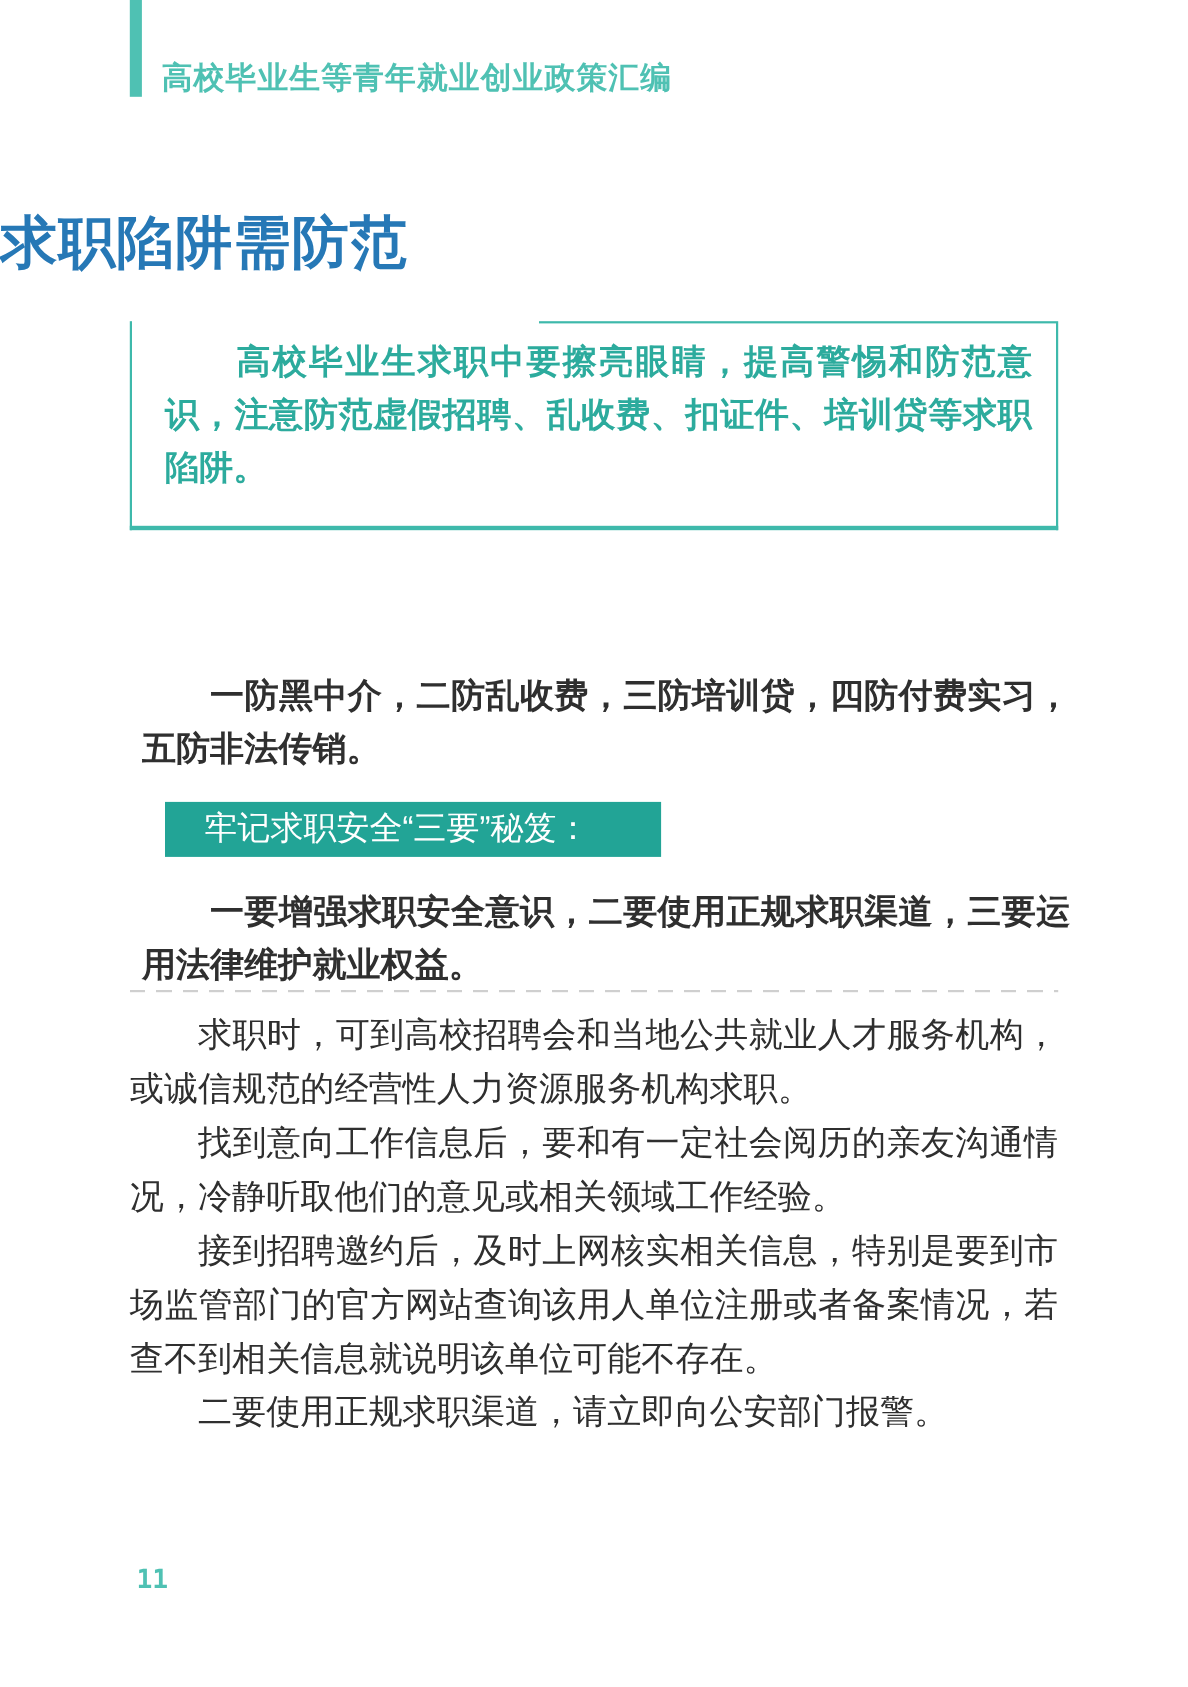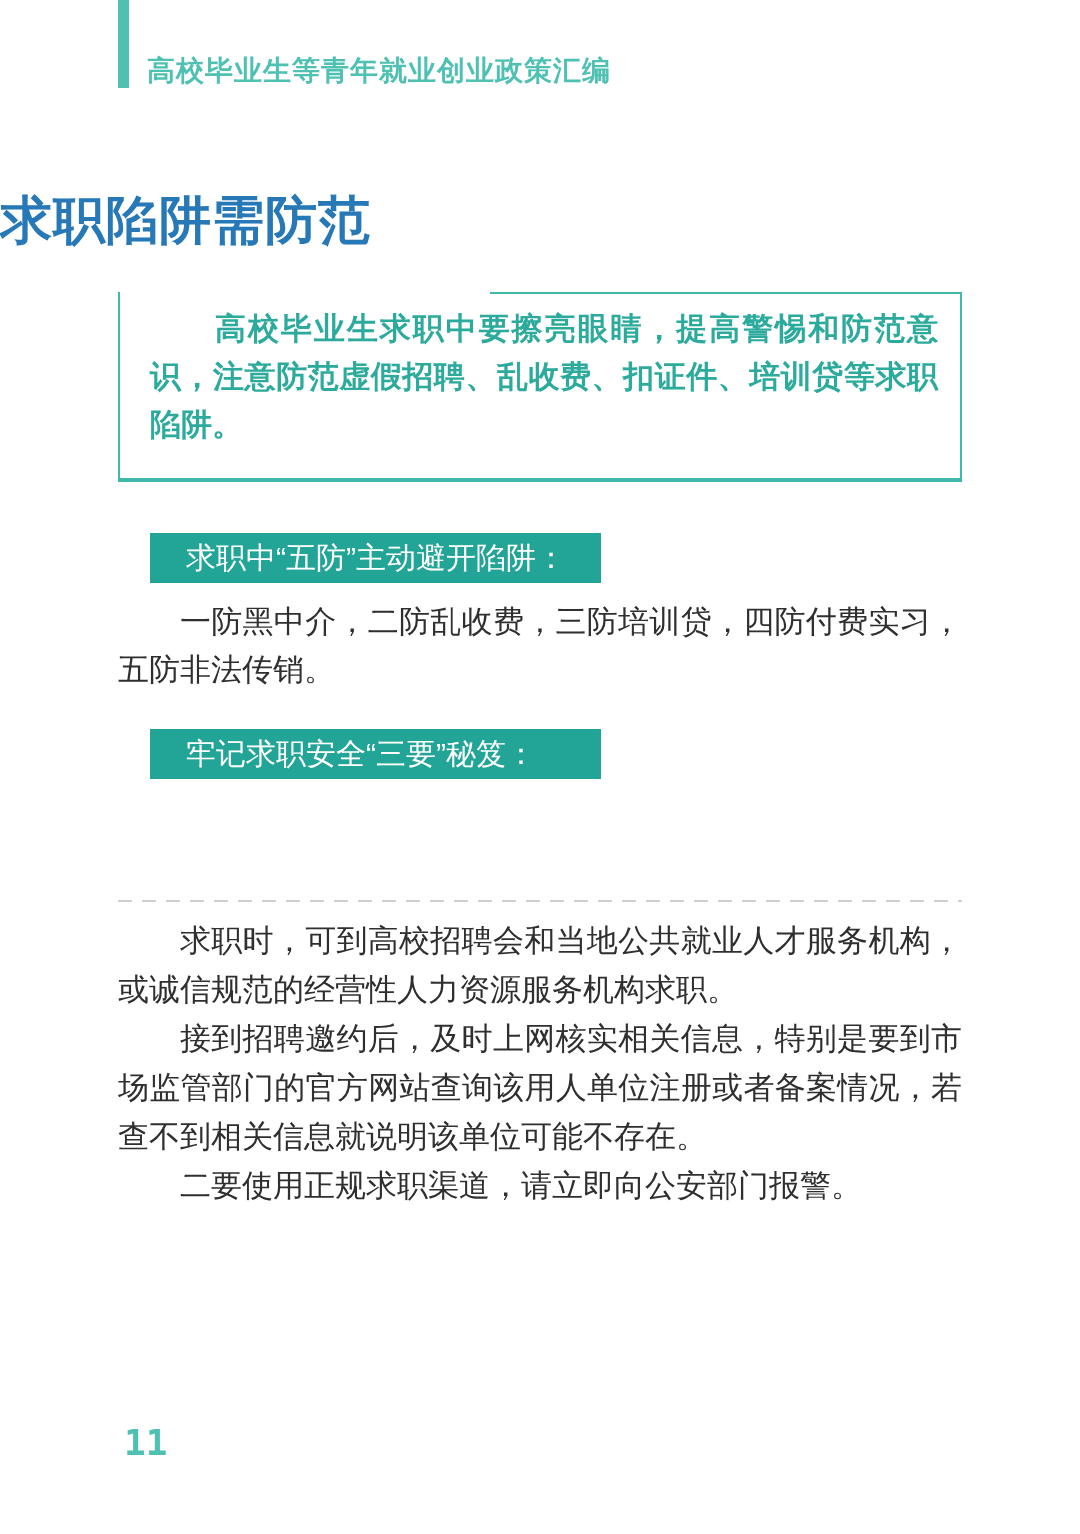--- a/index.html
+++ b/index.html
@@ -73,25 +73,26 @@
     color:#ffffff;
     font-size:30px;line-height:50px;
     padding-left:36px;
     white-space:nowrap;
   }
   .sh1{top:533px;}
   .sh2{top:729px;}
   
   .body-para{
     position:absolute;left:118px;
-    width:844px;margin:0;
+    width:844px;margin:11px;
     font-size:31px;line-height:48px;
     color:var(--body-text);
     text-indent:2em;
     text-align:justify;
+    font-weight:bold;
   }
   .pa{top:598px;}
   .pb{top:794px;}
   
   .dashed{
     position:absolute;left:118px;top:900px;
     width:844px;height:2px;
     background:repeating-linear-gradient(90deg,
       var(--divider-gray) 0 14px, transparent 14px 24px);
   }
@@ -104,46 +105,47 @@
     margin:0;
     font-size:31px;line-height:49px;
     color:var(--body-text);
     text-indent:2em;
     text-align:justify;
   }
   
   .page-num{
     position:absolute;left:124px;top:1422px;
     font-family:"DejaVu Sans Mono",monospace;
-    font-size:36px;font-weight:700;
+    font-size:24px;font-weight:700;
     color:var(--light-teal);
   }
 </style>
 </head>
 <body>
 
 <div class="page">
 
   <span class="kicker-bar"></span>
   <span class="kicker-text">高校毕业生等青年就业创业政策汇编</span>
 
   <h1 class="title">求职陷阱需防范</h1>
 
   <div class="notice-box">
     <p>高校毕业生求职中要擦亮眼睛，提高警惕和防范意识，注意防范虚假招聘、乱收费、扣证件、培训贷等求职陷阱。</p>
   </div>
 
-  <div class="section-heading sh1">求职中“五防”主动避开陷阱：</div>
   <p class="body-para pa">一防黑中介，二防乱收费，三防培训贷，四防付费实习，五防非法传销。</p>
 
   <div class="section-heading sh2">牢记求职安全“三要”秘笈：</div>
+  <p class="body-para pb">一要增强求职安全意识，二要使用正规求职渠道，三要运用法律维护就业权益。</p>
 
   <div class="dashed"></div>
 
   <div class="main-paras">
     <p>求职时，可到高校招聘会和当地公共就业人才服务机构，或诚信规范的经营性人力资源服务机构求职。</p>
+    <p>找到意向工作信息后，要和有一定社会阅历的亲友沟通情况，冷静听取他们的意见或相关领域工作经验。</p>
     <p>接到招聘邀约后，及时上网核实相关信息，特别是要到市场监管部门的官方网站查询该用人单位注册或者备案情况，若查不到相关信息就说明该单位可能不存在。</p>
     <p>二要使用正规求职渠道，请立即向公安部门报警。</p>
   </div>
 
   <div class="page-num">11</div>
 
 </div>
 
 </body></html>

